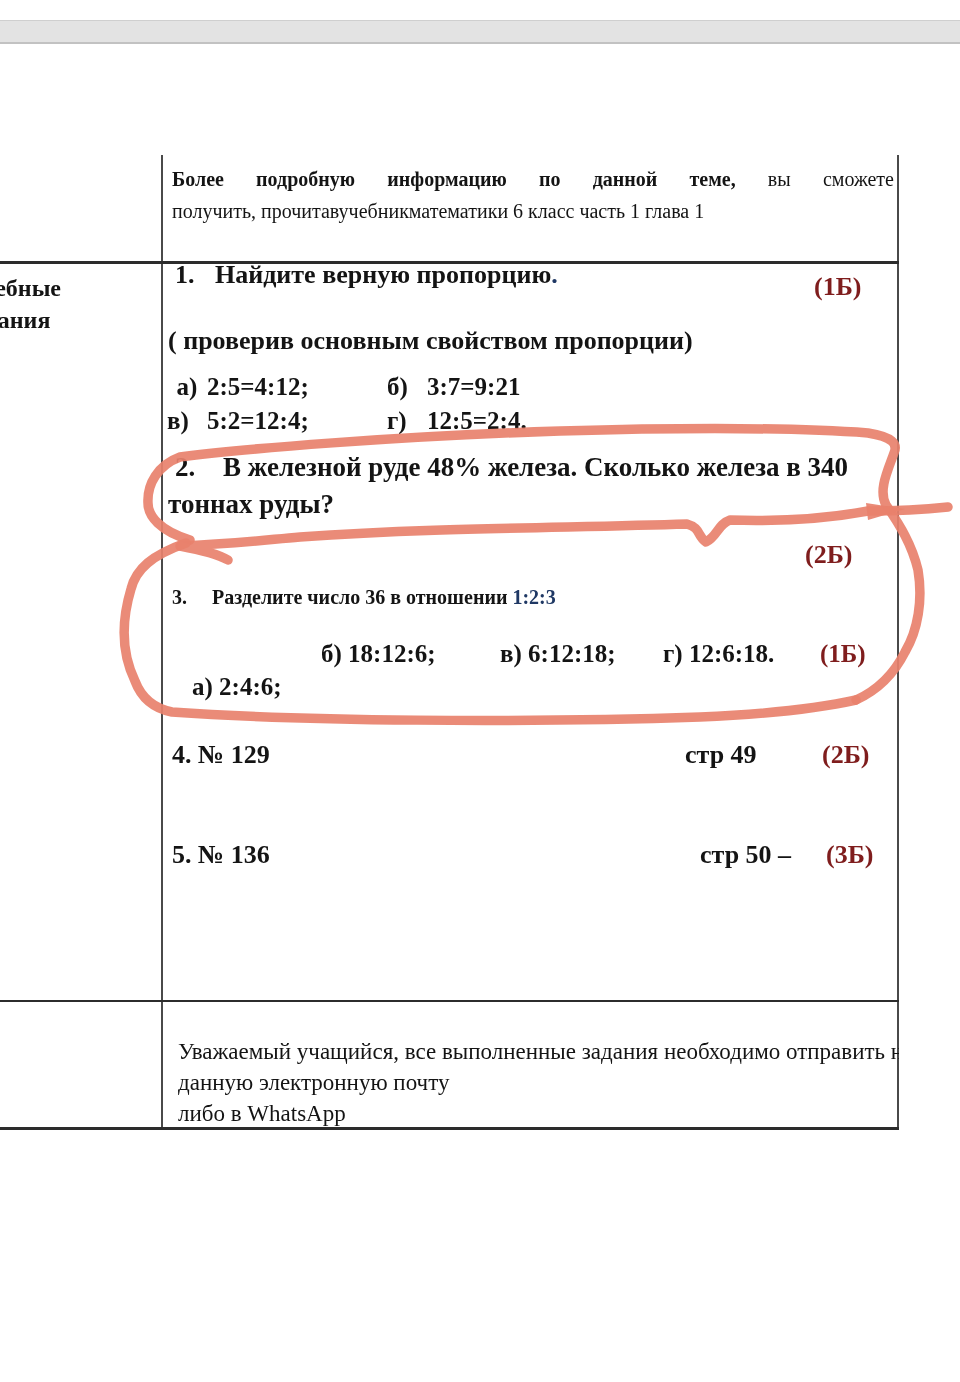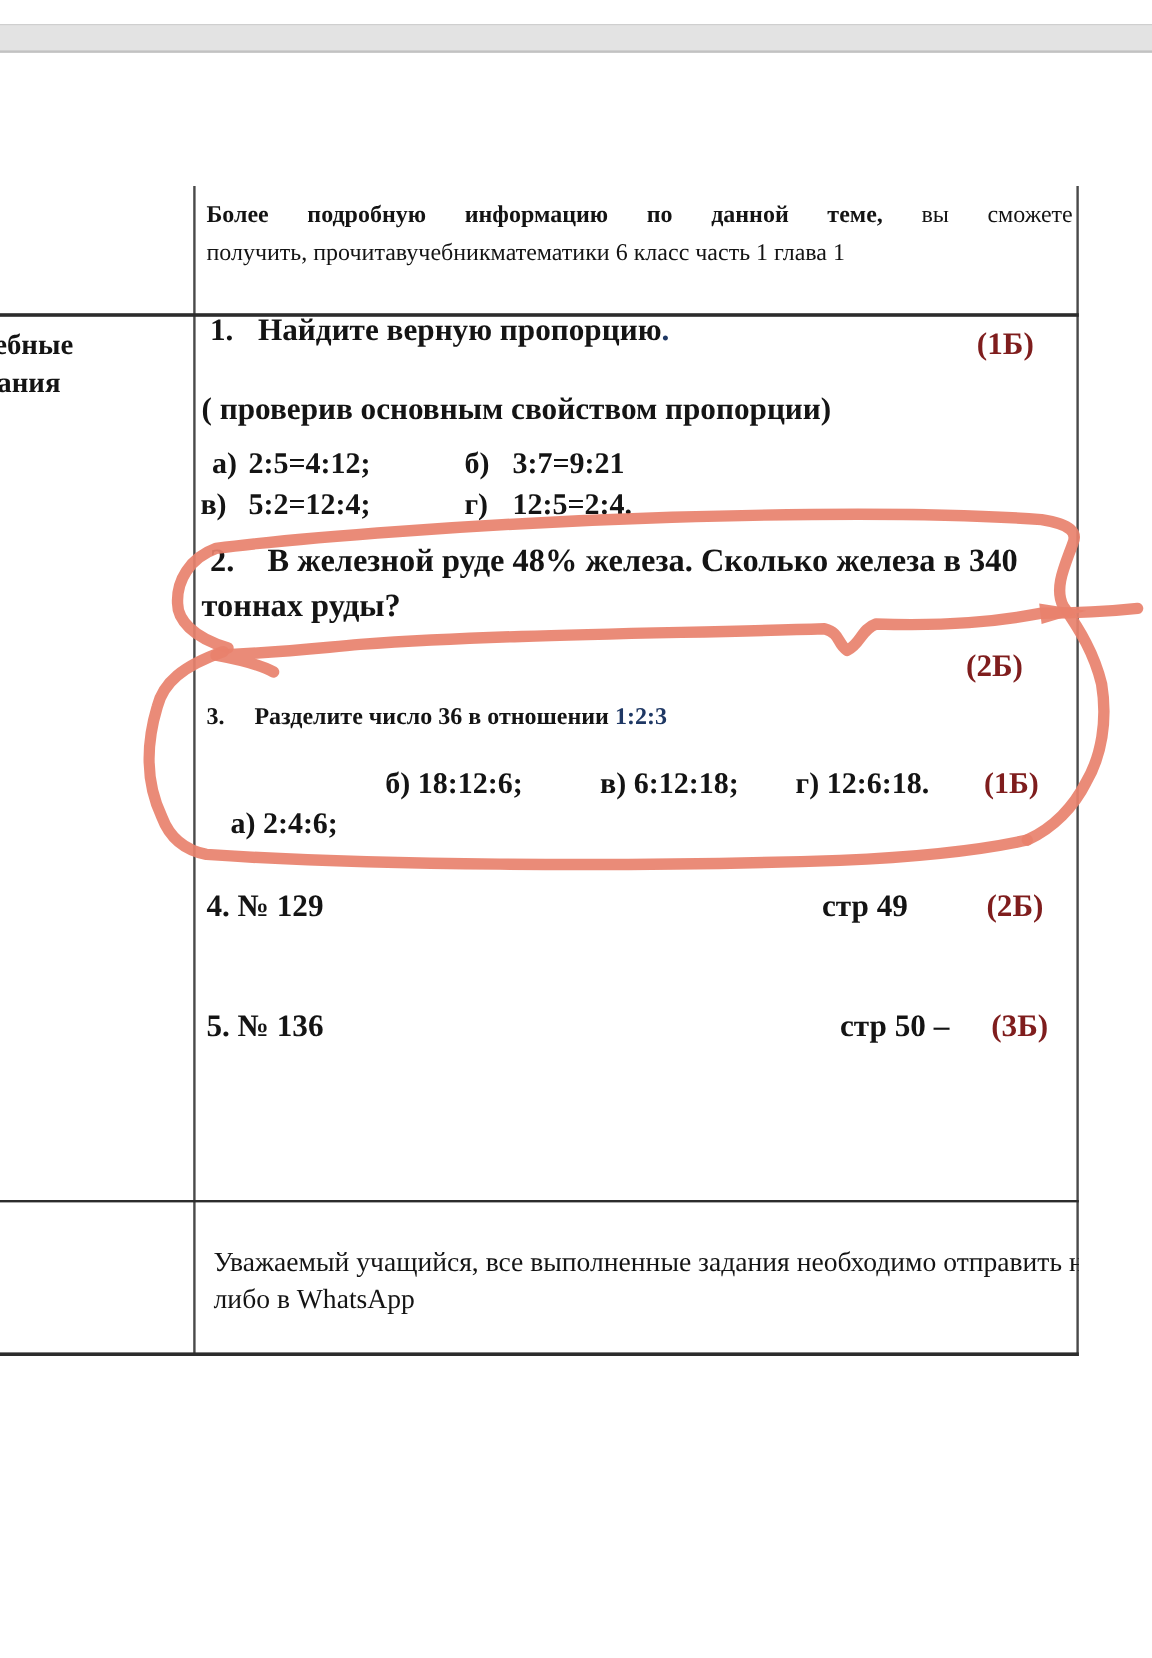--- a/index.html
+++ b/index.html
@@ -113,20 +113,21 @@
 <div class="abs t-head" style="left:172px;top:740px;">4. № 129</div>
 <div class="abs t-head" style="left:685px;top:740px;">стр 49</div>
 <div class="abs badge" style="left:822px;top:740px;">(2Б)</div>
 
 <div class="abs t-head" style="left:172px;top:840px;">5. № 136</div>
 <div class="abs t-head" style="left:700px;top:840px;">стр 50 –</div>
 <div class="abs badge" style="left:826px;top:840px;">(3Б)</div>
 
 <div class="abs footer">
   <div class="fl">Уважаемый учащийся, все выполненные задания необходимо отправить на</div>
+  <div class="fl">данную электронную почту</div>
   <div class="fl">либо в WhatsApp</div>
 </div>
 
 <svg class="abs marker" width="960" height="1382" viewBox="0 0 960 1382">
   <g fill="none" stroke="#e8816c" stroke-opacity="0.92" stroke-width="9.5" stroke-linecap="round" stroke-linejoin="round">
 
     <path d="M 190 540
              C 160 531 148 516 148 503
              C 147 484 158 465 180 457
              C 240 449 400 436 560 431

